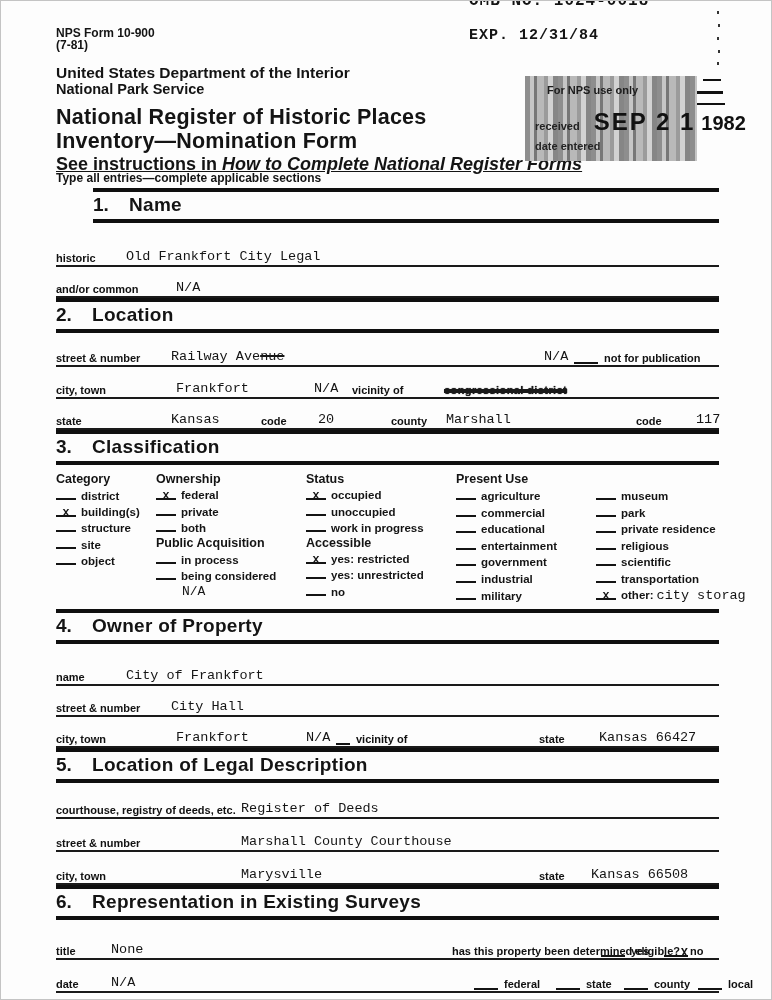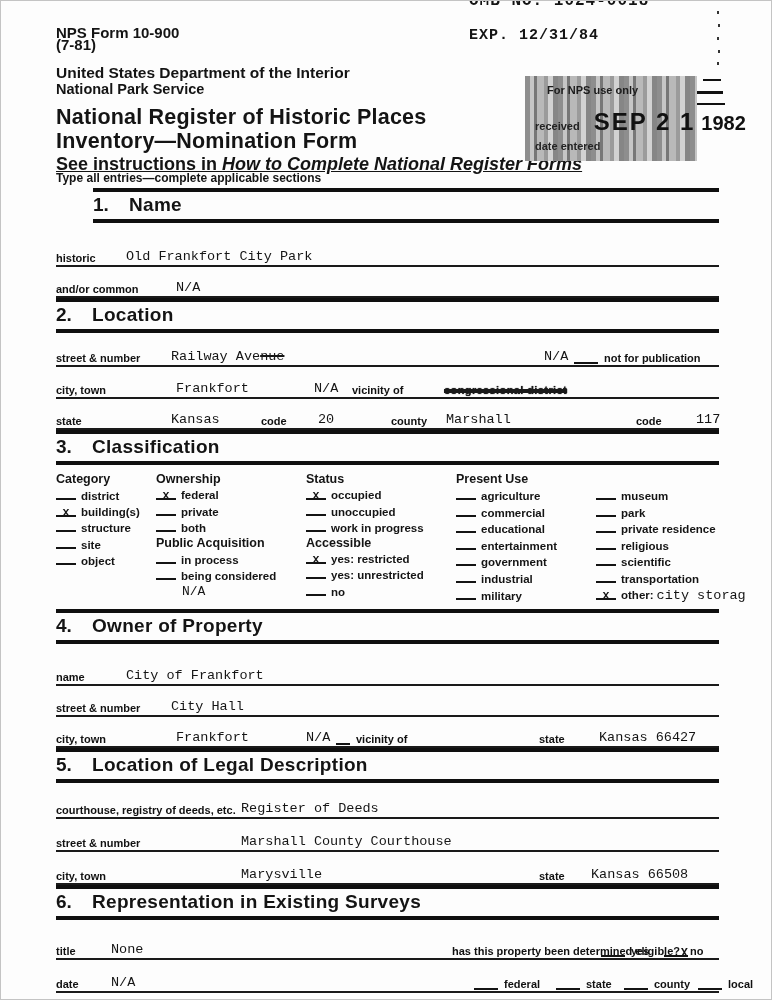--- a/index.html
+++ b/index.html
@@ -1,21 +1,21 @@
 <!DOCTYPE html>
 <html><head>
 <meta charset="utf-8">
 <style>
   html,body{margin:0;padding:0;background:#e8e8e8;}
   .page{position:relative;width:770px;height:998px;background:#fdfdfd;border:1px solid #c4c4c4;
         overflow:hidden;color:#141414;font-family:"Liberation Sans",sans-serif;}
   .content{padding:0 52px 0 55px;}
 
   
-  .nps-block{margin-top:26px;font-weight:bold;font-size:15px;line-height:12px;}
+  .nps-block{margin-top:26px;font-weight:bold;font-size:12px;line-height:12px;}
   .omb-block{position:absolute;left:468px;top:-9px;font-family:"Liberation Mono",monospace;
              font-size:16px;font-weight:bold;letter-spacing:1px;line-height:18px;}
   .exp-line{position:absolute;left:468px;top:26px;font-family:"Liberation Mono",monospace;
             font-size:15px;font-weight:bold;letter-spacing:1px;}
   .dept{margin-top:13px;font-weight:bold;font-size:15.5px;line-height:17px;}
   .agency{font-weight:bold;font-size:14.5px;line-height:16px;}
   .main-title{margin-top:8px;font-weight:bold;font-size:21.5px;line-height:24px;letter-spacing:0.2px;}
   .instr1{margin-top:5px;font-weight:bold;font-size:18px;line-height:13.5px;text-decoration:underline;}
   .instr1 .book{font-style:italic;}
   .instr2{font-weight:bold;font-size:12px;line-height:13.5px;}
@@ -103,21 +103,21 @@
     </div>
 
     <div class="instr1"><span>See instructions in </span><span class="book">How to Complete National Register Forms</span></div>
     <div class="instr2">Type all entries—complete applicable sections</div>
 
     <div class="sec" style="margin-top:3px;margin-left:37px;">
       <span class="num">1.</span><span class="ttl">Name</span>
     </div>
     <div class="frow" style="margin-top:18px;">
       <span class="at lbl" style="left:0;">historic</span>
-      <span class="at val" style="left:70px;">Old Frankfort City Park</span>
+      <span class="at val" style="left:70px;">Old Frankfort City Legal</span>
     </div>
     <div class="frow" style="margin-top:5px;">
       <span class="at lbl" style="left:0;">and/or common</span>
       <span class="at val" style="left:120px;">N/A</span>
     </div>
 
     <div class="sec">
       <span class="num">2.</span><span class="ttl">Location</span>
     </div>
     <div class="frow" style="margin-top:8px;">

